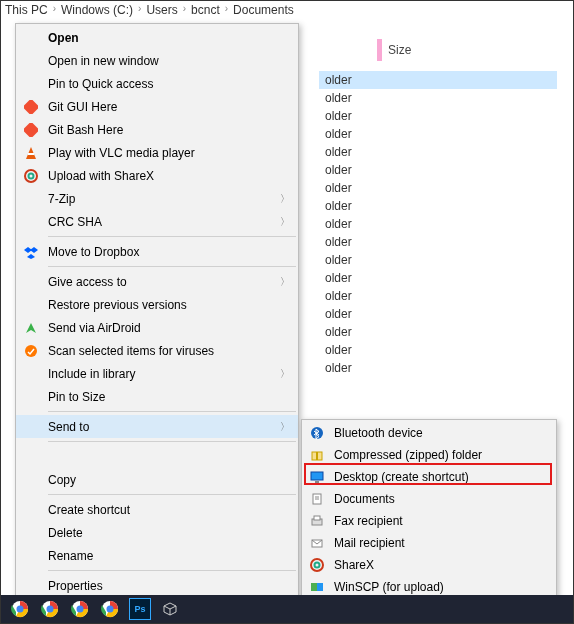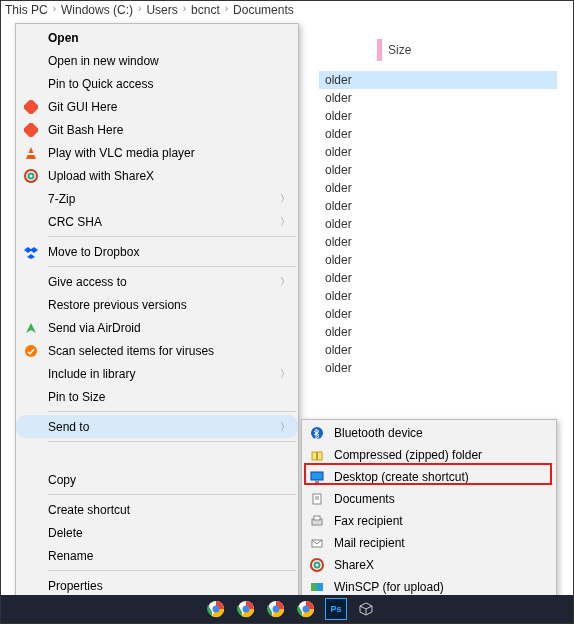--- a/index.html
+++ b/index.html
@@ -75,21 +75,21 @@
     flex-direction: column;
     padding: 2px 0;
   }
   .menu-item {
     display: flex;
     align-items: center;
     height: 23px;
     padding: 0 8px 0 4px;
     position: relative;
   }
-  .menu-item.expanded { background: #d8eaf9; border-radius: 9px; }
+  .menu-item.expanded { background: #d8eaf9; }
   .menu-icon {
     width: 22px;
     height: 16px;
     display: flex;
     align-items: center;
     justify-content: center;
     margin-right: 6px;
     flex-shrink: 0;
   }
   .menu-label { flex: 1; white-space: nowrap; overflow: hidden; }
@@ -126,21 +126,20 @@
     position: absolute;
     bottom: 0;
     left: 0;
     right: 0;
     height: 28px;
     background: #1f2433;
     display: flex;
     align-items: center;
     padding-left: 8px;
     gap: 8px;
-    justify-content: center;
   }
   .tb-icon { width: 22px; height: 22px; display:flex; align-items:center; justify-content:center; }
   svg { display: block; }
 </style>
 </head>
 <body>
 
 <div class="breadcrumb">
   <span>This PC</span>
     <span class="sep">›</span>

